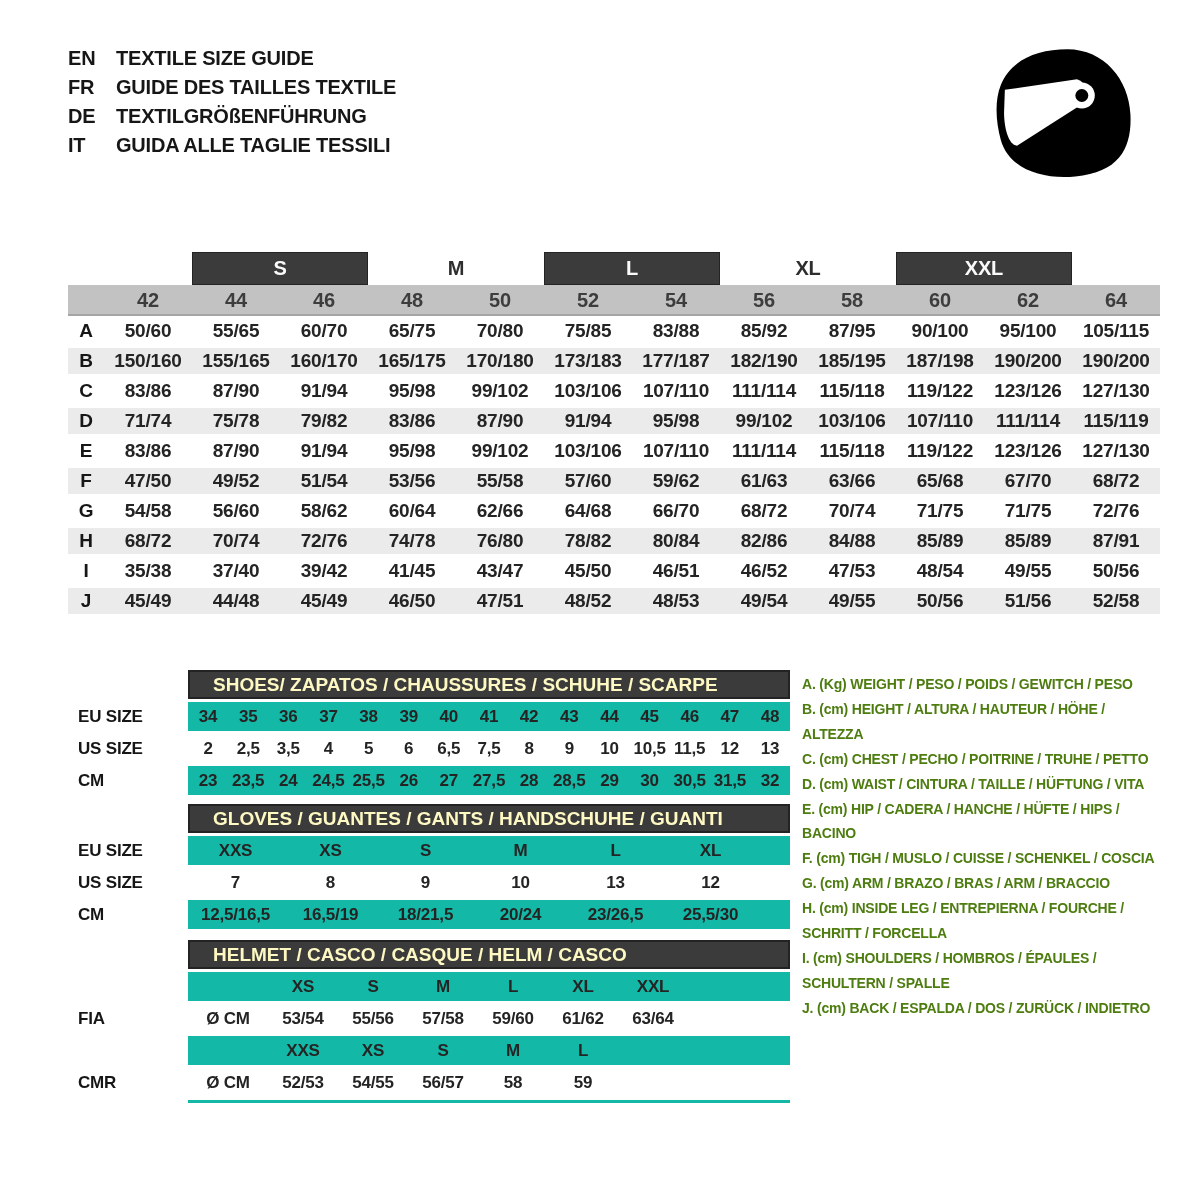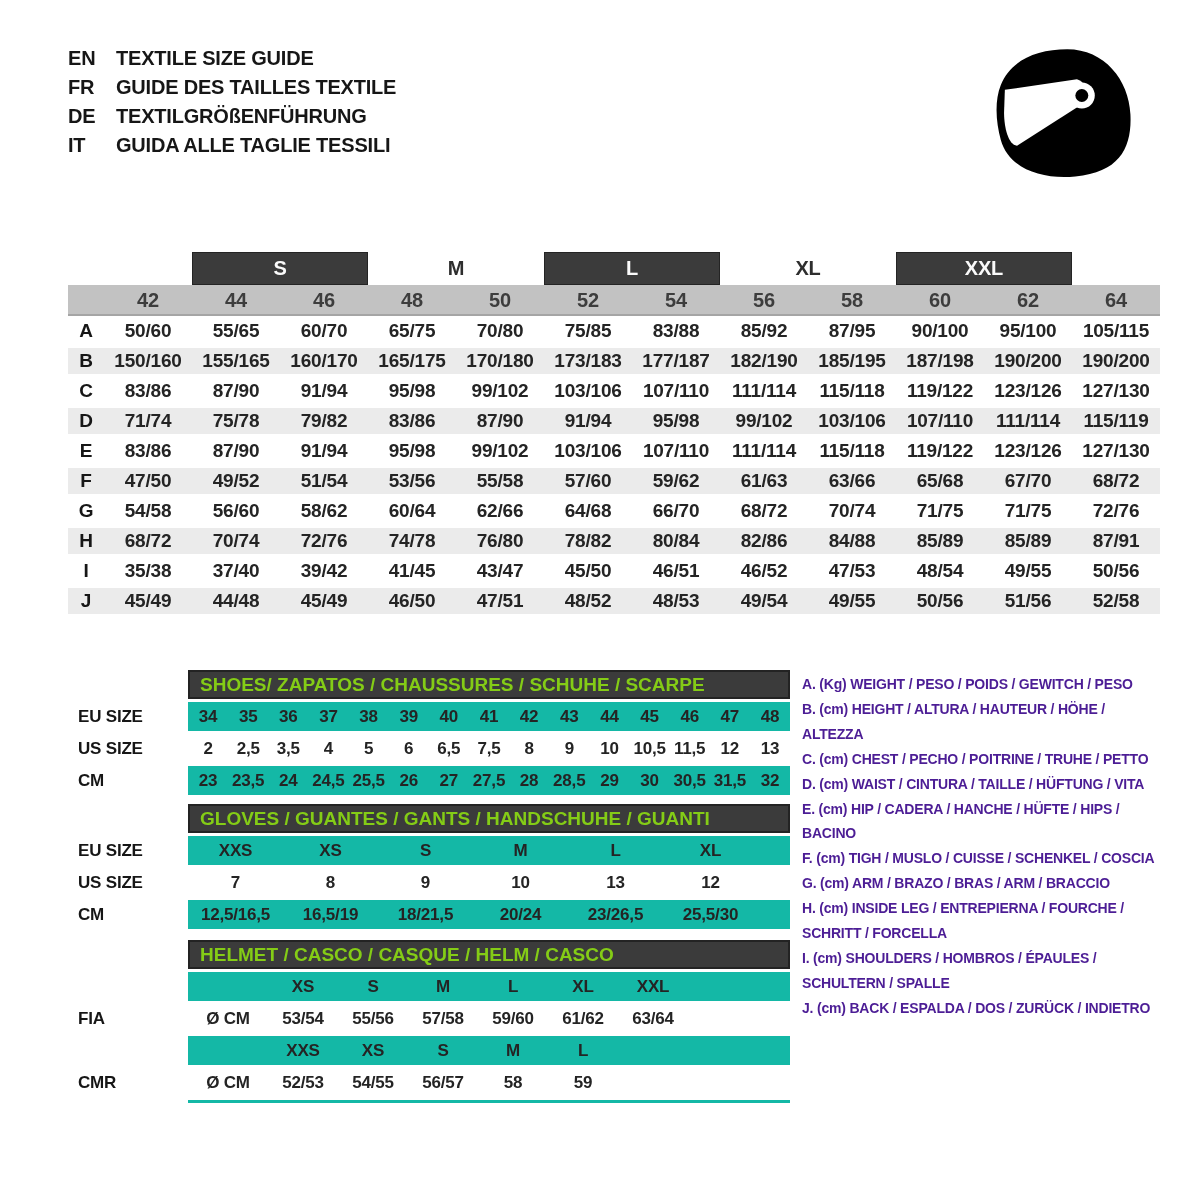--- a/index.html
+++ b/index.html
@@ -33,35 +33,35 @@
   .mrow.shade { background:#ebebeb; border-top:2px solid #fff; border-bottom:2px solid #fff; }
   .mlabel { text-align:center; font-size:19px; font-weight:700; color:#161616; }
   .mcell { text-align:center; font-size:19px; font-weight:700; color:#242424; }
 
   
   .lower { display:flex; margin-top:54px; }
   .tables { width:722px; flex:0 0 722px; }
   .srow { display:flex; align-items:stretch; height:29px; margin-bottom:3px; }
   .slabel { flex:0 0 120px; width:120px; display:flex; align-items:center;
             padding-left:10px; font-size:17px; font-weight:700; color:#161616; }
-  .sbar { flex:1; background:#3b3b3b; border:2px solid #232323; color:#84cc16;
-          display:flex; align-items:center; padding-left:10px;
+  .sbar { flex:1; background:#3b3b3b; border:2px solid #232323; color:#fef9c3;
+          display:flex; align-items:center; padding-left:23px;
           font-size:19px; font-weight:700; letter-spacing:0; }
   .sband { flex:1; display:grid; align-items:center; }
   .sband.shade { background:#14b8a6; }
   .shoesband  { grid-template-columns:repeat(15,1fr); }
   .glovesband { grid-template-columns:repeat(6,95px) 1fr; }
   .helmband   { grid-template-columns:80px repeat(6,70px) 1fr; }
   .scell { text-align:center; font-size:17px; font-weight:700; color:#242424; }
   .gloves-sec { margin-top:9px; }
   .helmet-sec { margin-top:11px; }
 
   
   .legend { flex:1; margin-left:12px; padding-top:2px; }
-  .legend-item { font-size:14px; font-weight:700; color:#4c1d95; line-height:1.78; }
+  .legend-item { font-size:14px; font-weight:700; color:#4d7c0f; line-height:1.78; }
 </style>
 </head>
 <body>
 
 <div class="page">
 
   <header class="hdr">
     <div class="langs">
         <div class="lang-row">
           <span class="lang-code">EN</span>

